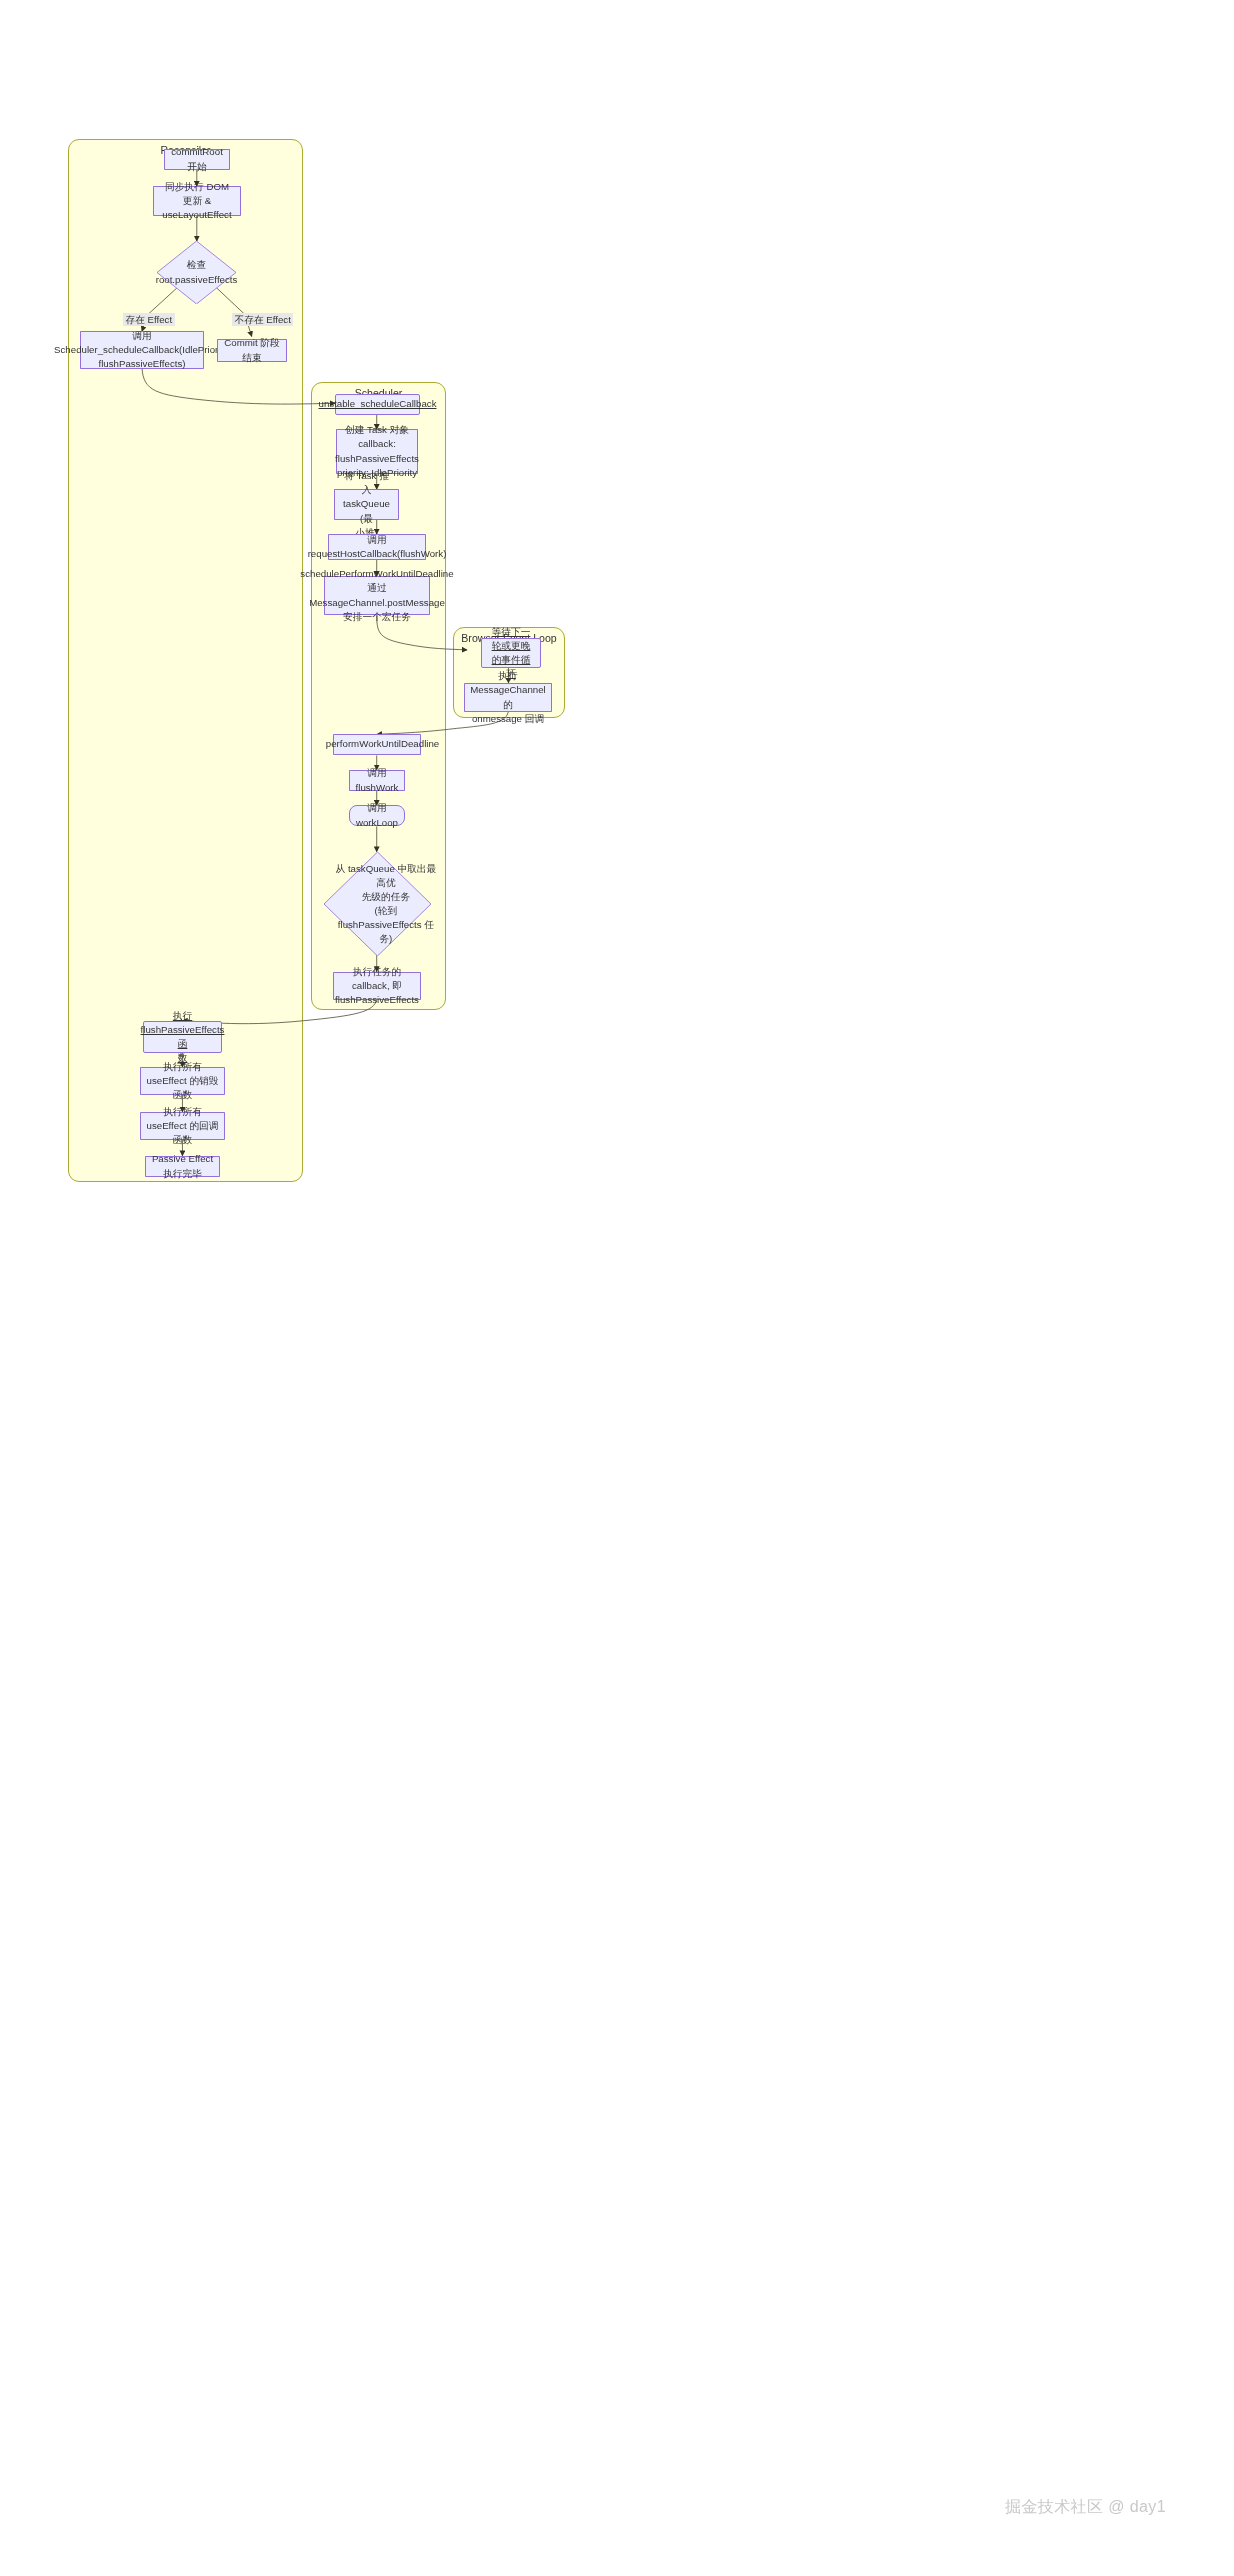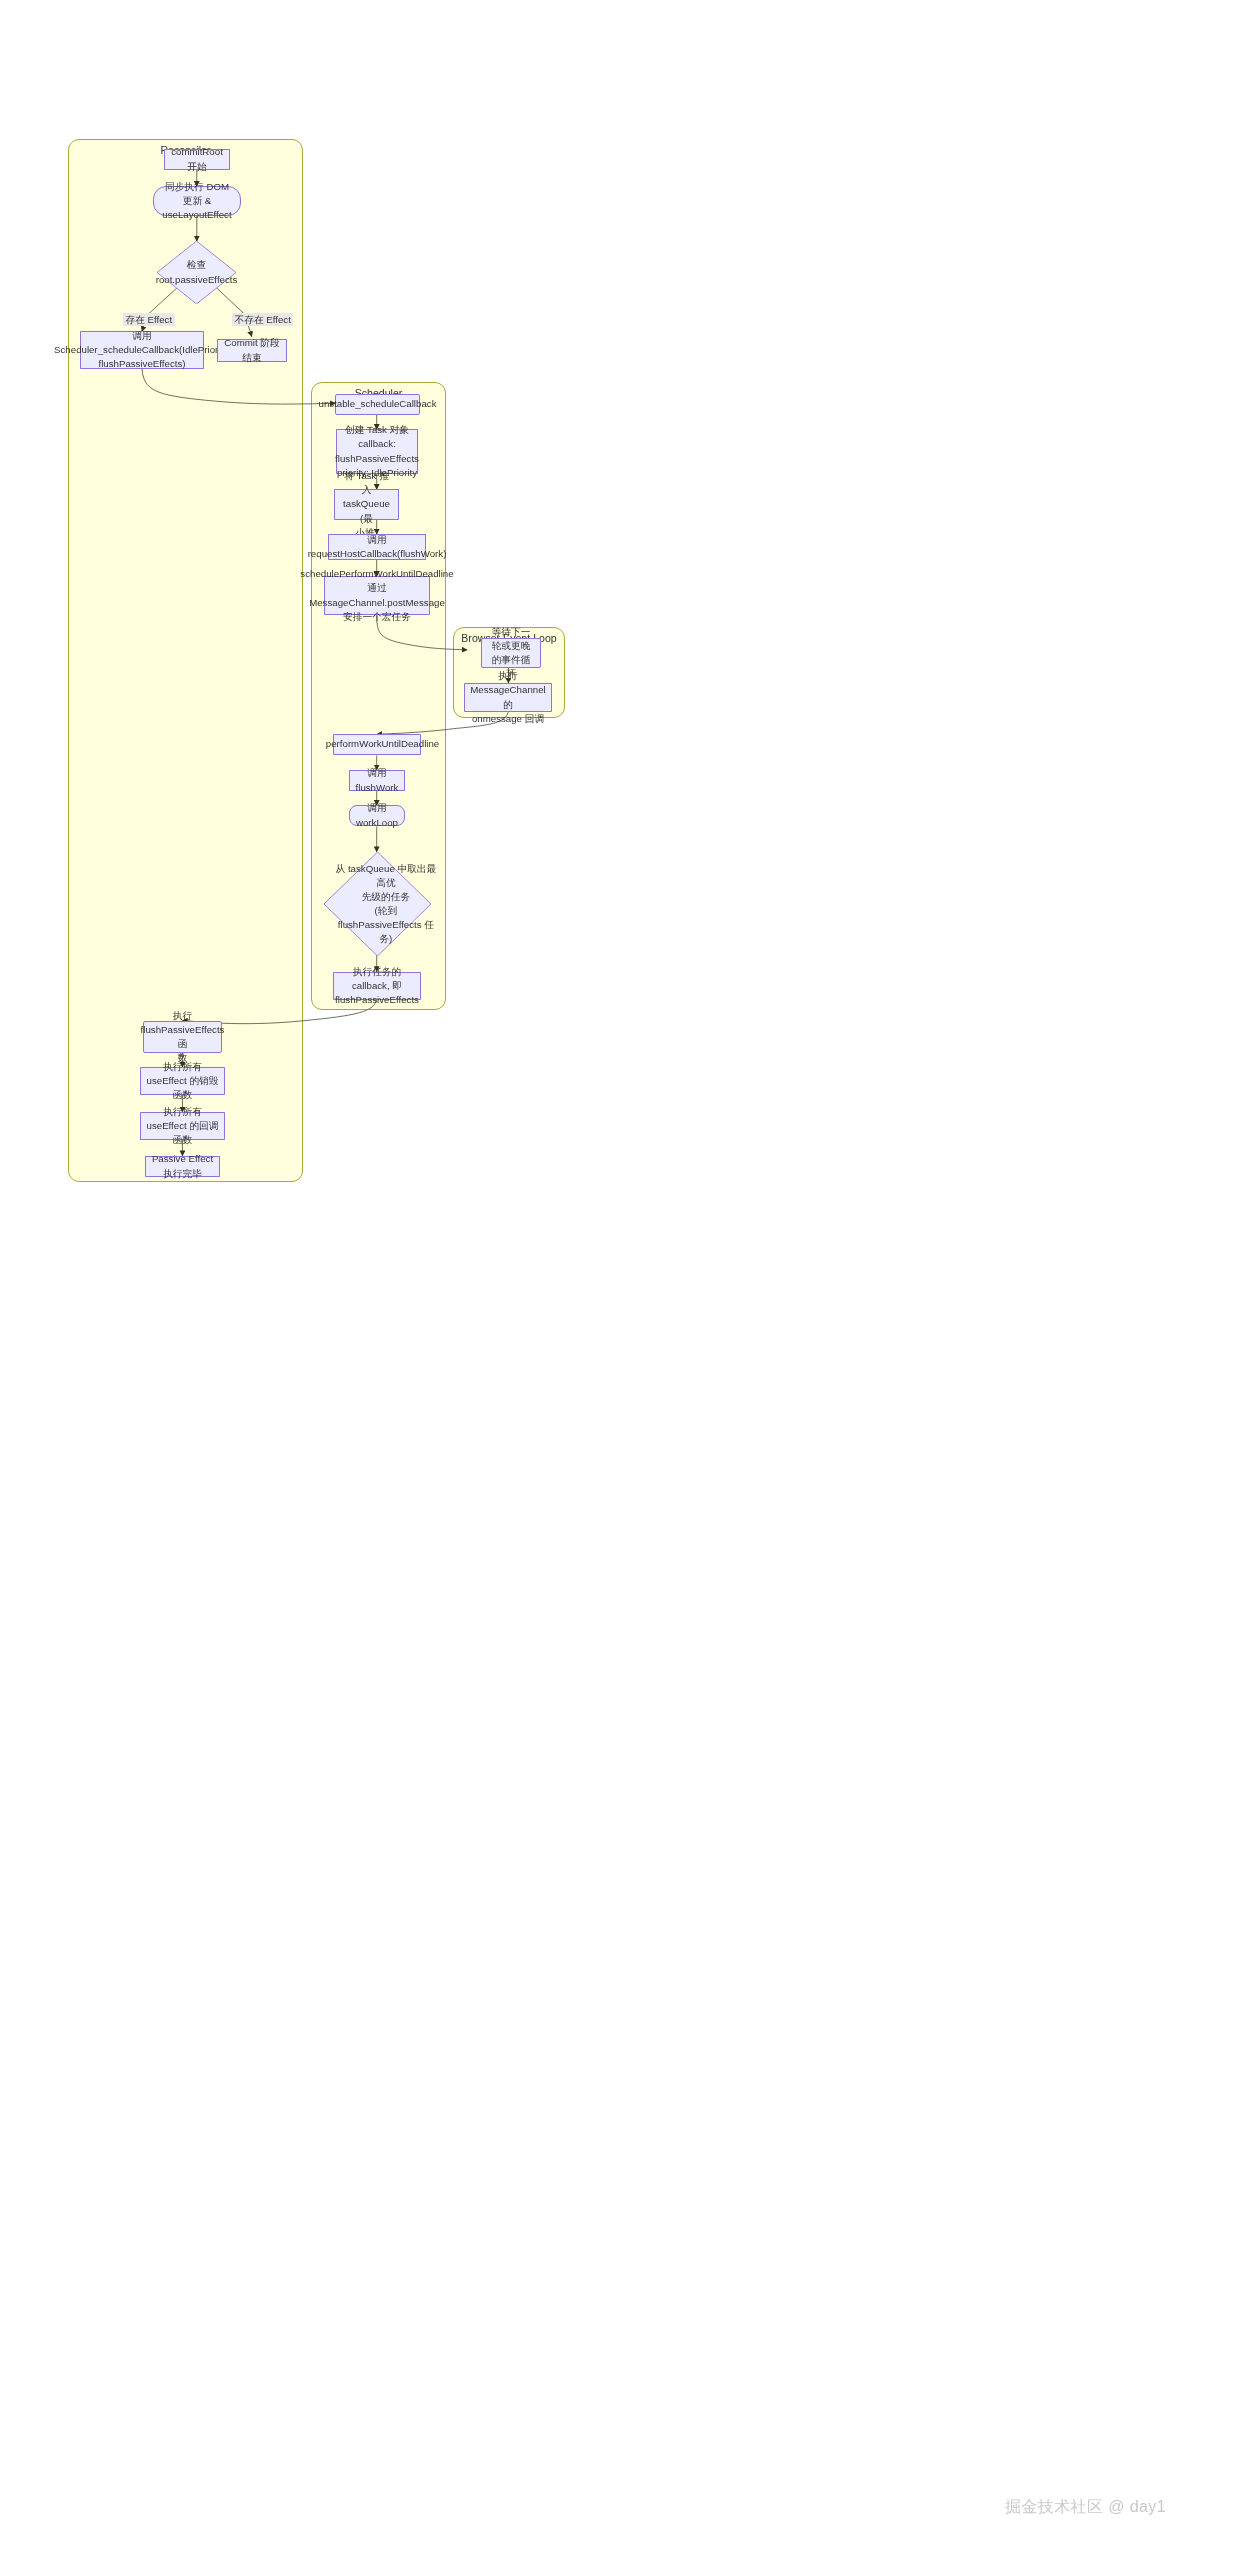--- a/index.html
+++ b/index.html
@@ -56,20 +56,21 @@
     text-align: center;
     font-size: 9.7px;
     line-height: 1.45;
     color: #333333;
     padding: 3.4px 5px;
     white-space: pre-line;
     border-radius: 0.8px;
   }
   .node.rounded {
     border-radius: 2px;
+    text-decoration: underline;
   }
   
   .diamond-wrap {
     position: absolute;
   }
   .diamond-shape {
     position: absolute;
     left: 0;
     top: 0;
     width: 100%;
@@ -172,21 +173,21 @@
       <path d="M 216,1241 L 216,1263"></path>
 
       <path d="M 216,1296 L 216,1316"></path>
 
       <path d="M 216,1349 L 216,1368"></path>
     </g>
   </svg>
 
   <div class="node" style="left:164px; top:149px; width:66px; height:21px;">commitRoot 开始</div>
 
-  <div class="node" style="left:153px; top:186px; width:88px; height:30px;border-radius:13px;">同步执行 DOM 更新 &amp;
+  <div class="node" style="left:153px; top:186px; width:88px; height:30px;">同步执行 DOM 更新 &amp;
 useLayoutEffect</div>
 
   <div class="diamond-wrap" style="left:157px; top:241px; width:79px; height:63px;">
     <svg class="diamond-shape" viewBox="0 0 94 75" preserveAspectRatio="none">
       <polygon points="47,0 94,37.5 47,75 0,37.5" fill="#ececff" stroke="#9370db" stroke-width="1"></polygon>
     </svg>
     <div class="diamond-label">检查 root.passiveEffects</div>
   </div>
 
   <div class="node" style="left:80px; top:331px; width:124px; height:38px;">调用

